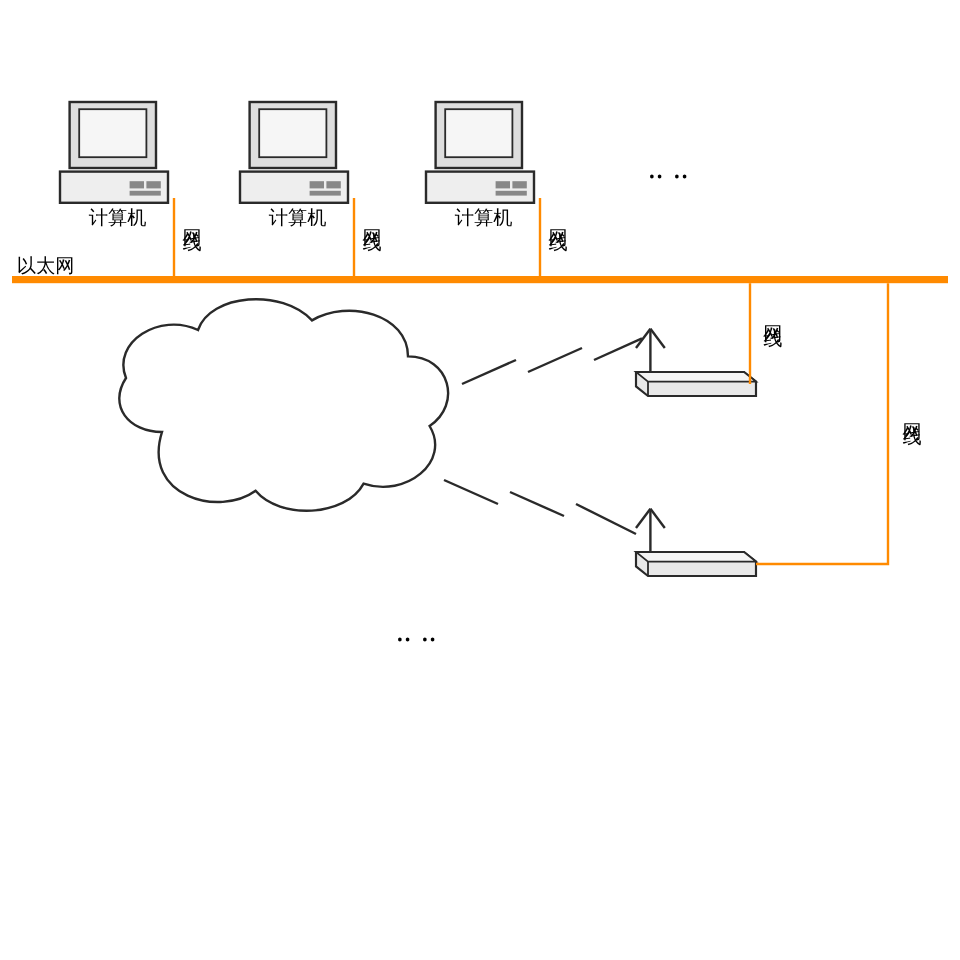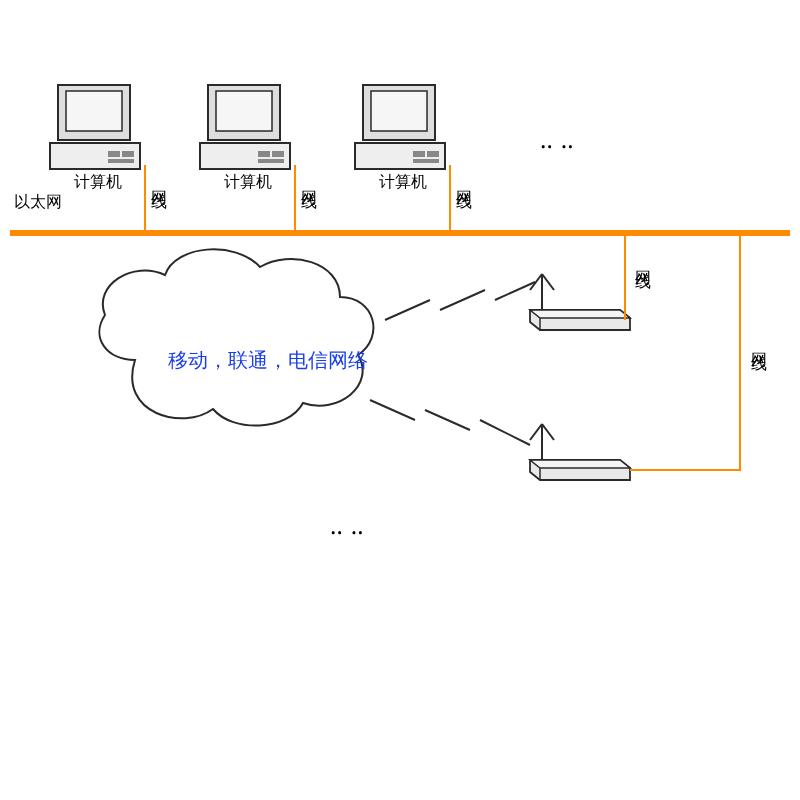--- a/index.html
+++ b/index.html
@@ -126,22 +126,21 @@
   <span class="label vlabel" style="left:148px; top:178px">网线</span>
 
   <span class="label" style="left:224px; top:172px">计算机</span>
   <span class="label vlabel" style="left:298px; top:178px">网线</span>
 
   <span class="label" style="left:379px; top:172px">计算机</span>
   <span class="label vlabel" style="left:453px; top:178px">网线</span>
 
   <span class="label ellipsis" style="left:540px; top:122px">‥‥</span>
 
-  <span class="label" style="left:14px; top:192px">以太网</span>
+  <span class="label" style="left:14px; top:212px">以太网</span>
 
-  <span class="label cloud-label" style="left:168px; top:347px">移动，联通，电信网络</span>
 
   <span class="label vlabel" style="left:632px; top:258px">网线</span>
   <span class="label vlabel" style="left:748px; top:340px">网线</span>
 
   <span class="label ellipsis" style="left:330px; top:508px">‥‥</span>
 
 </div>
 
 </body></html>

